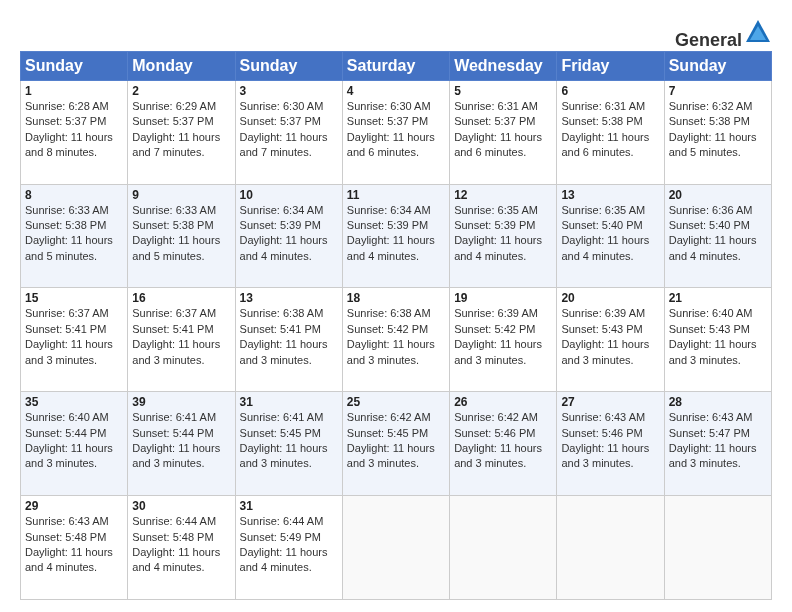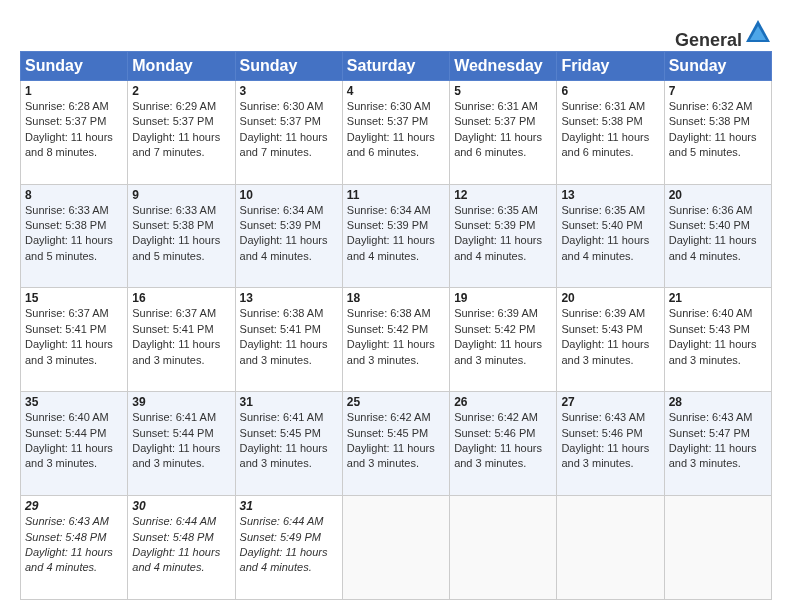--- a/index.html
+++ b/index.html
@@ -71,21 +71,20 @@
     .calendar td {
       border: 1px solid #ccc;
       vertical-align: top;
       padding: 3px 4px;
       font-size: 9.5px;
       color: #333;
       height: 82px;
     }
     .calendar tr:last-child td {
       height: 82px;
-      font-style: italic;
     }
     .day-num {
       font-size: 12px;
       font-weight: bold;
       margin-bottom: 1px;
       color: #222;
     }
     .day-detail {
       font-size: 11px;
       line-height: 1.4;

